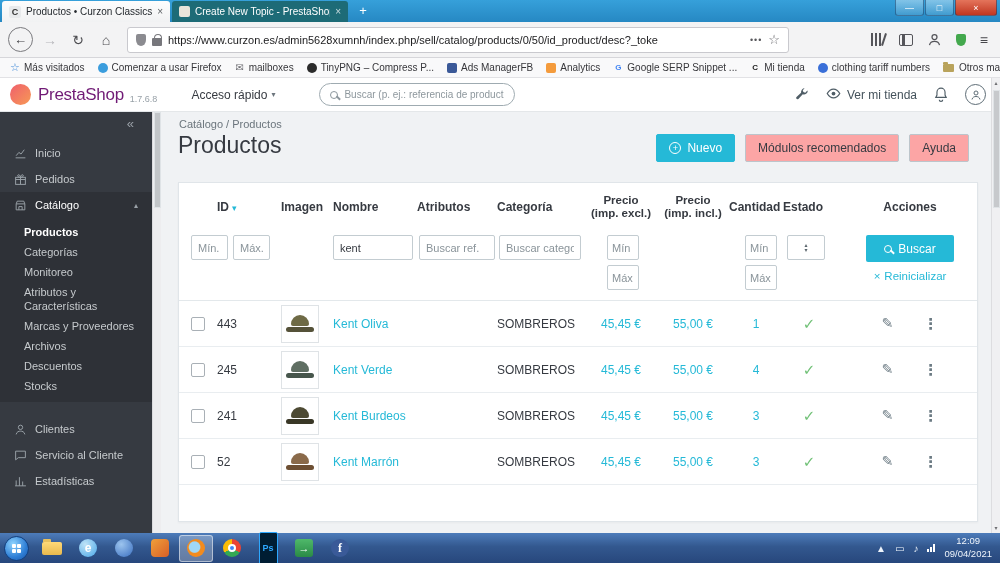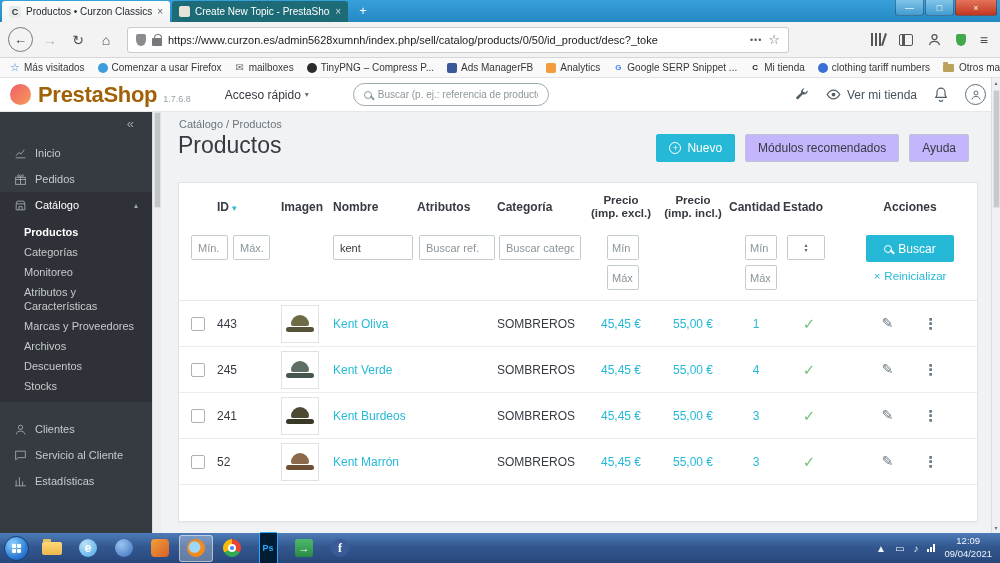--- a/index.html
+++ b/index.html
@@ -71,37 +71,37 @@
   .bm-right { margin-left:auto; display:flex; align-items:center; gap:5px; }
   .ico-folder { width:11px; height:8px; background:#b9a35c; border-radius:1px; position:relative; }
   .ico-folder::before { content:""; position:absolute; top:-2px; left:0; width:5px; height:2px;
     background:#b9a35c; border-radius:1px 1px 0 0; }
 
   
   #psheader { position:absolute; left:0; top:78px; width:1000px; height:34px; background:#fff;
     border-bottom:1px solid #e4e7e9; display:flex; align-items:center; padding:0 14px 0 10px; }
   .ps-logo-ic { width:21px; height:21px; border-radius:50%;
     background:linear-gradient(135deg,#ef5f6d,#f79a55); margin-right:7px; flex:none; }
-  .ps-brand { font-size:22px; font-weight:bold; color:#a16207; letter-spacing:-0.3px; }
+  .ps-brand { font-size:17px; font-weight:normal; color:#701a75; letter-spacing:-0.3px; }
   .ps-ver { font-size:9px; color:#98a1a8; margin:8px 0 0 6px; }
   .quick { margin-left:34px; font-size:12px; color:#363a41; display:flex; align-items:center; gap:4px; }
   .quick .caret { font-size:8px; color:#6c757d; }
   .ps-search { margin-left:44px; width:196px; height:23px; border:1px solid #9fabb1; border-radius:13px;
     display:flex; align-items:center; gap:6px; padding:0 10px; }
   .mag { position:relative; width:8px; height:8px; border:1.5px solid #8d979d; border-radius:50%;
     display:inline-block; flex:none; }
   .mag::after { content:""; position:absolute; width:5px; height:1.5px; background:#8d979d;
     transform:rotate(45deg); right:-4px; bottom:-1px; }
   .mag.w, .mag.w::after { border-color:#fff; }
   .mag.w::after { background:#fff; }
   .ps-search input { border:none; outline:none; width:100%; font-size:10px; color:#8d979d;
     font-family:inherit; background:transparent; }
   .ps-search input::placeholder { color:#8d979d; }
   #ps-right { margin-left:auto; display:flex; align-items:center; gap:17px; }
-  .view-shop { display:flex; align-items:center; gap:6px; font-size:12px; color:#44525b; }
+  .view-shop { display:flex; align-items:flex-start; gap:6px; font-size:12px; color:#44525b; }
   .avatar { width:21px; height:21px; border-radius:50%; border:1.5px solid #5e6d76;
     display:flex; align-items:center; justify-content:center; }
 
   
   #sidebar { position:absolute; left:0; top:112px; width:152px; height:421px; background:#363a41;
     color:#c6cacd; font-size:11px; }
   .collapse { position:absolute; right:18px; top:4px; font-size:13px; color:#9aa1a8; }
   .side-item { height:26px; display:flex; align-items:center; padding-left:14px; gap:8px; }
   .side-item svg { flex:none; }
   #side-home { margin-top:28px; }
@@ -119,21 +119,21 @@
   #sidescroll { position:absolute; left:152px; top:112px; width:9px; height:421px; background:#ededef;
     border-left:1px solid #dcdcdf; }
   #sidescroll .thumb { position:absolute; left:1px; top:0; width:7px; height:96px; background:#c2c5c8; }
 
   
   #content { position:absolute; left:161px; top:112px; width:830px; height:421px; background:#f0f2f4; }
   .breadcrumb { position:absolute; left:18px; top:6px; font-size:11px; color:#6b757c; }
   .page-title { position:absolute; left:17px; top:20px; font-size:23px; font-weight:500; color:#363a41; }
   .head-btns { position:absolute; right:22px; top:22px; display:flex; gap:10px; }
   .btn { height:28px; display:flex; align-items:center; gap:6px; padding:0 12px; font-size:12px;
-    border-radius:2px; border:1px solid #bcc5cb; background:#c4b5fd; color:#363a41; }
+    border-radius:2px; border:1px solid #bcc5cb; background:#fca5a5; color:#363a41; }
   .btn.primary { background:#25b9d7; border-color:#25b9d7; color:#fff; }
   .plus-circle { width:12px; height:12px; border:1px solid #fff; border-radius:50%; display:flex;
     align-items:center; justify-content:center; font-size:9px; line-height:1; }
 
   .card { position:absolute; left:17px; top:70px; width:800px; height:340px; background:#fff;
     border:1px solid #e0e5e9; box-shadow:0 1px 2px rgba(0,0,0,.04); }
   .grid { display:grid; grid-template-columns:30px 64px 52px 84px 80px 88px 72px 72px 54px 52px 150px;
     padding-left:8px; align-items:center; }
   .thead { height:48px; font-size:12px; font-weight:bold; color:#363a41; }
   .th-wrap { display:inline-block; width:64px; font-size:11.5px; text-align:center;

